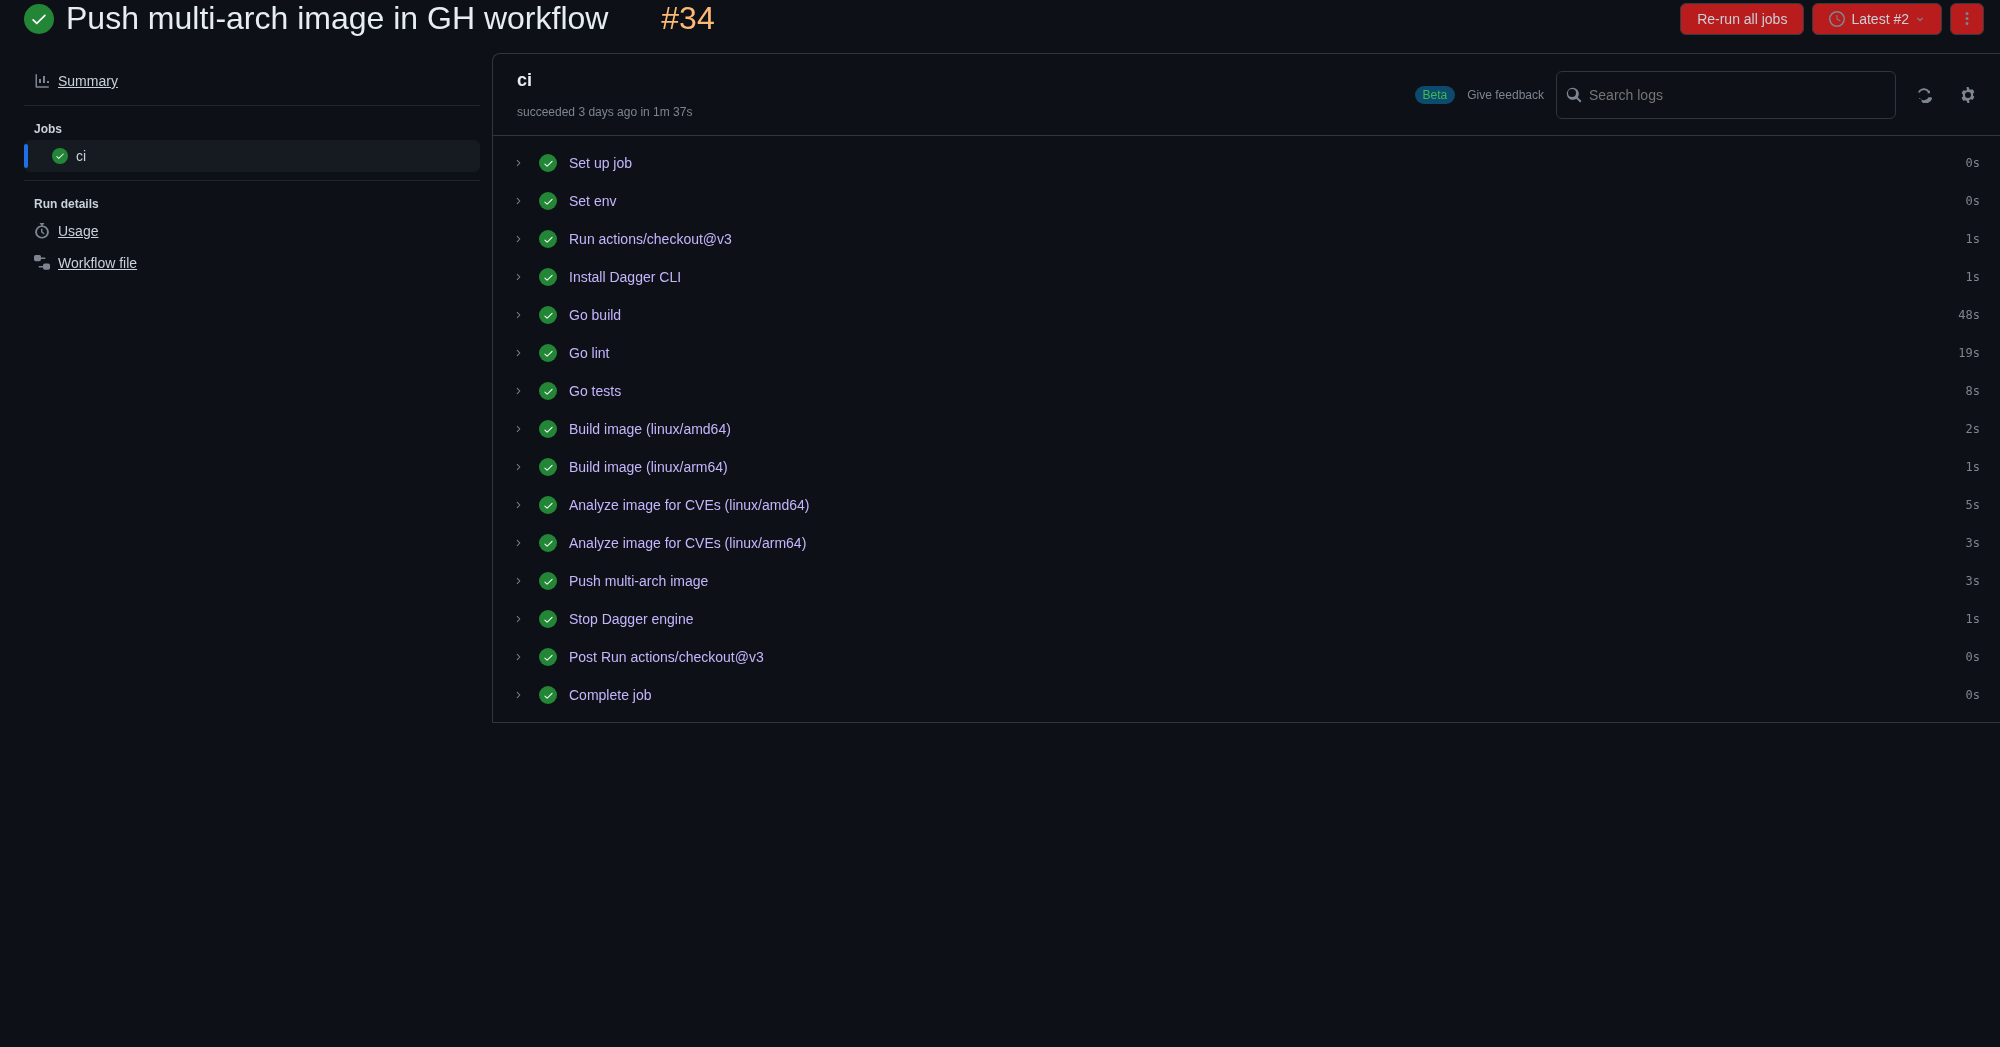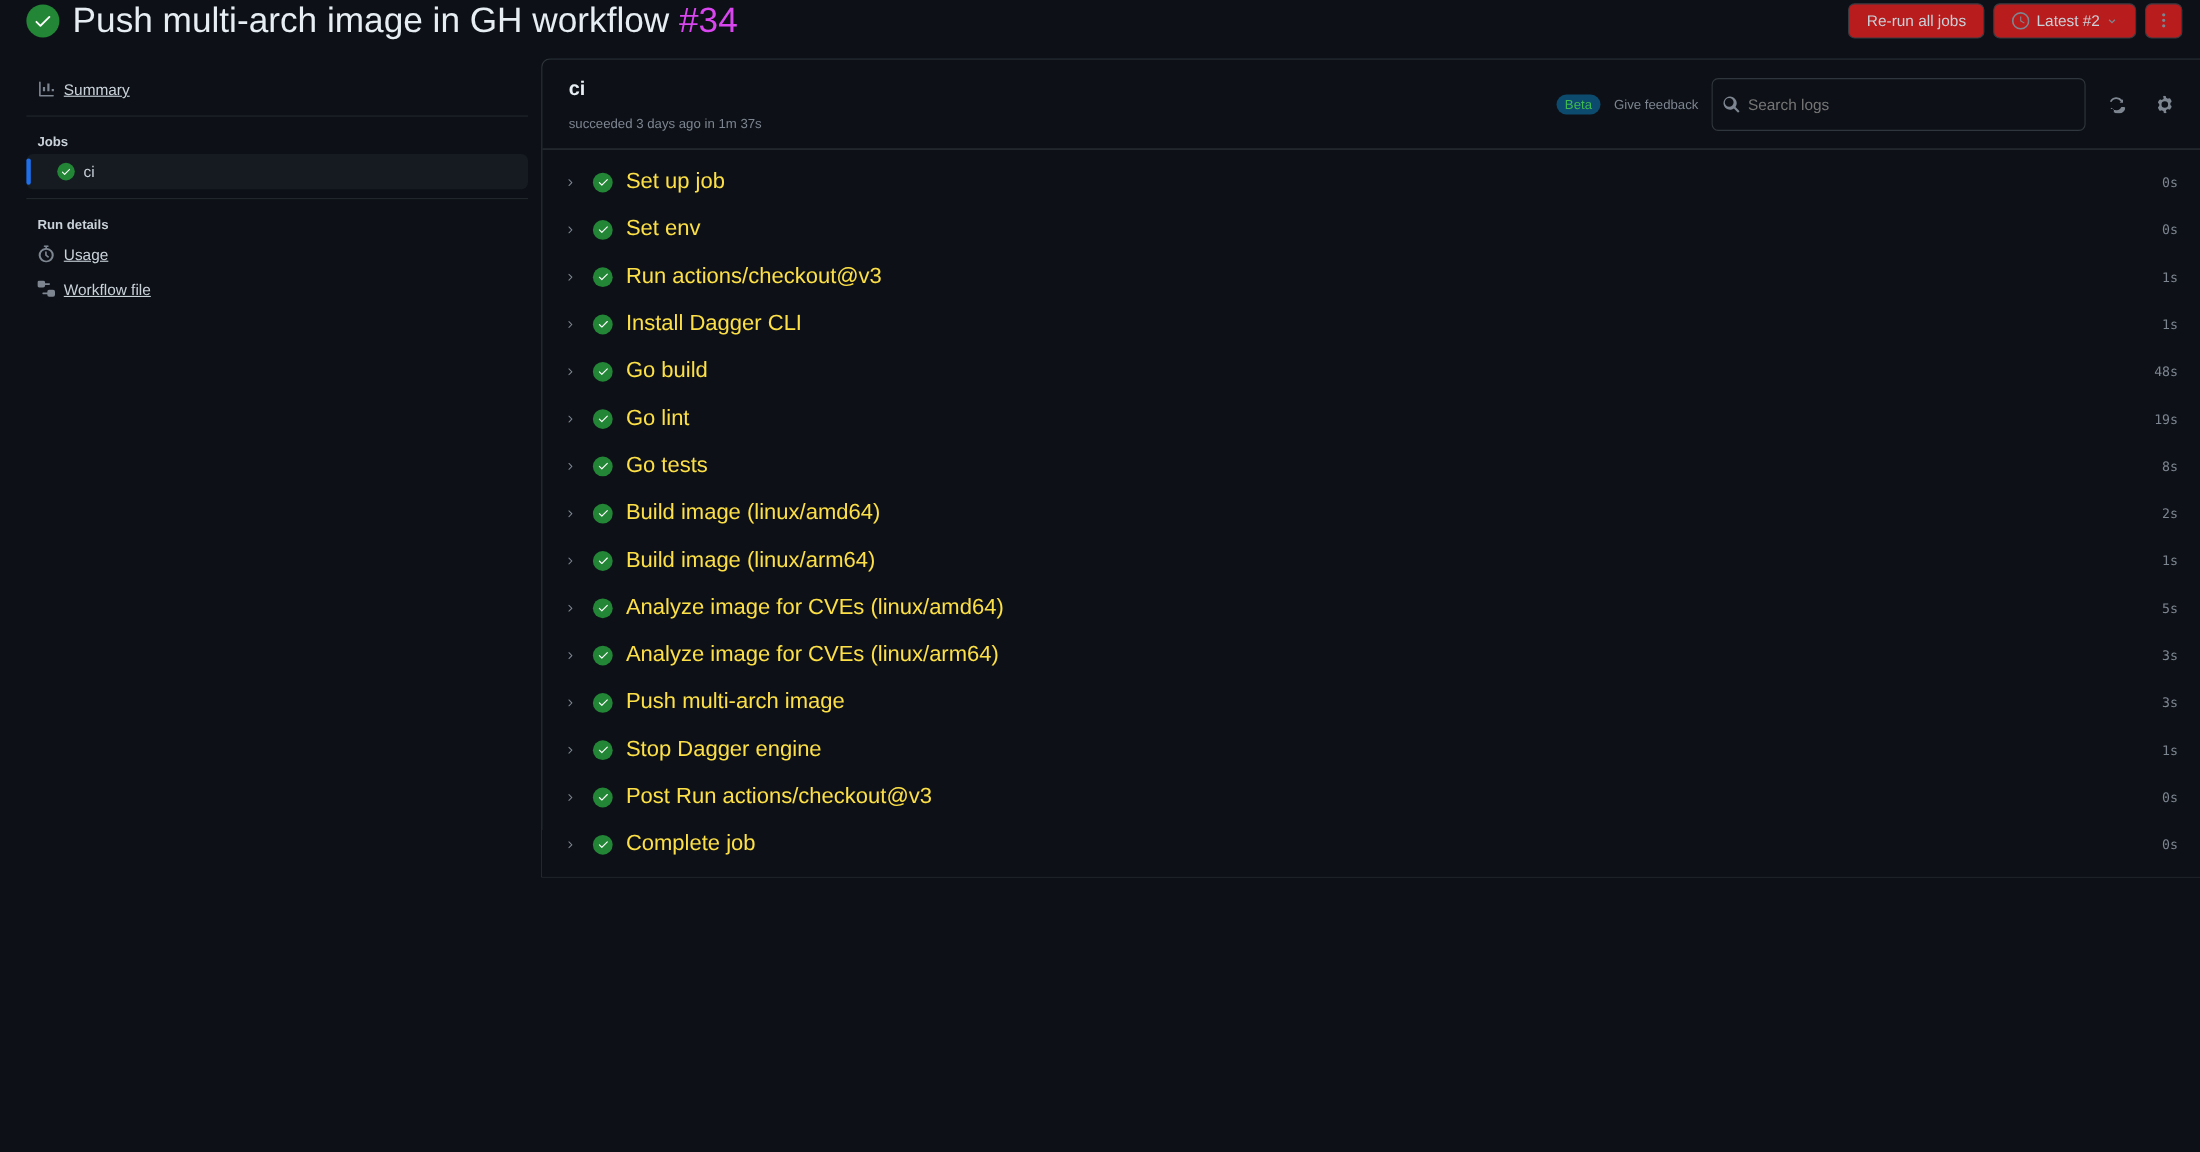--- a/index.html
+++ b/index.html
@@ -37,21 +37,22 @@
       font-size: 32px;
       font-weight: 400;
       flex: 1;
     }
     
     .workflow-name {
       color: #e6edf3;
     }
     
     .workflow-number {
-      color: #d946ef;
+      color: #fdba74;
+      margin-left: 44px;
     }
     
     .header-actions {
       display: flex;
       gap: 8px;
     }
     
     .btn {
       background: #b91c1c;
       border: 1px solid #363b42;
@@ -242,22 +243,22 @@
       border-radius: 50%;
       background: #238636;
       display: flex;
       align-items: center;
       justify-content: center;
       flex-shrink: 0;
     }
     
     .step-name {
       flex: 1;
-      color: #fde047;
-      font-size: 20px;
+      color: #c4b5fd;
+      font-size: 14px;
     }
     
     .step-duration {
       font-family: ui-monospace, SFMono-Regular, "SF Mono", Menlo, Consolas, monospace;
       color: #7d8590;
       font-size: 12px;
     }
     
     svg {
       display: block;

